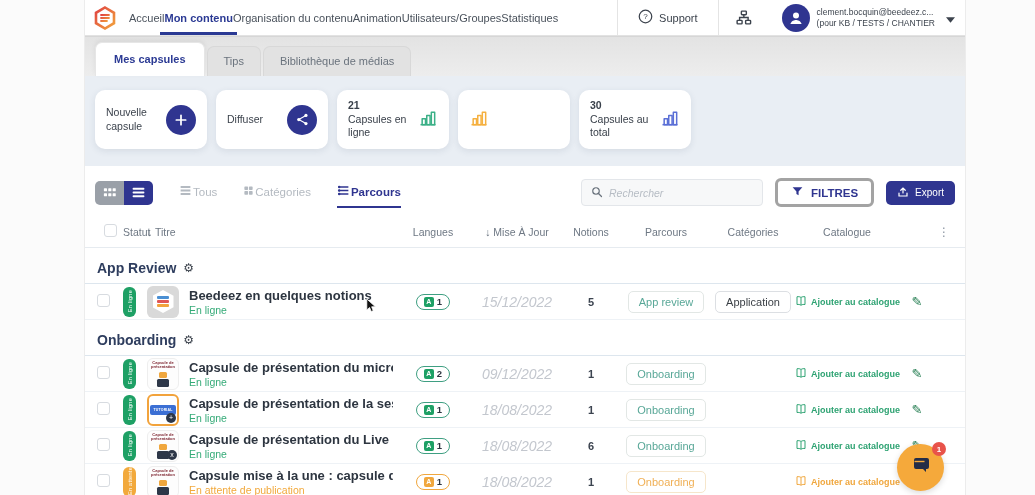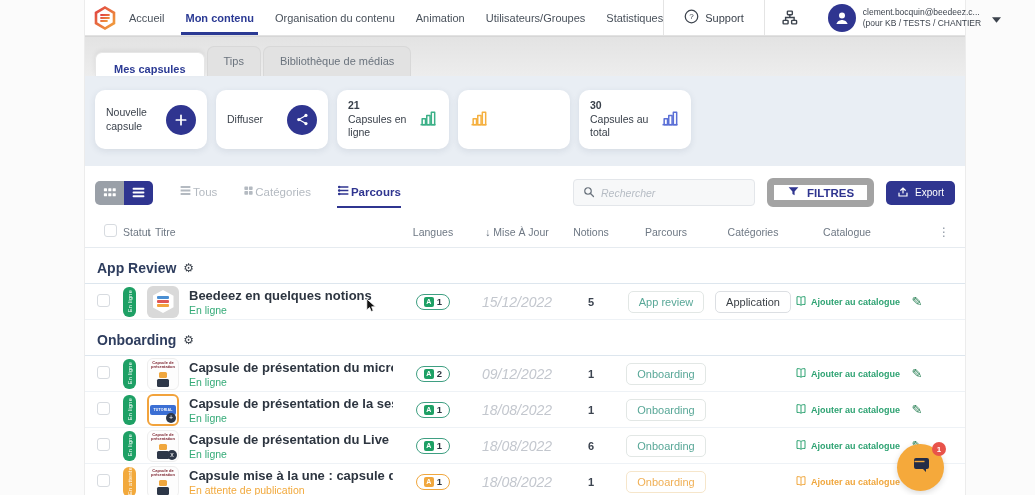--- a/index.html
+++ b/index.html
@@ -5,37 +5,37 @@
   * { margin:0; padding:0; box-sizing:border-box; }
   html,body { width:1035px; height:495px; }
   body { font-family:"Liberation Sans","DejaVu Sans",sans-serif; background:#fbfbfb; overflow:hidden; }
   .canvas { position:relative; width:1035px; height:495px; overflow:hidden; }
   .app { position:relative; margin-left:85px; width:880px; height:100%; background:#fff;
          box-shadow:-1px 0 0 #ececec, 1px 0 0 #ececec; }
 
   
   .topnav { height:36px; display:flex; align-items:center; background:#fff; border-bottom:1px solid #e2e2e2; padding-left:8px; }
   .logo { width:24px; height:24px; margin-right:12px; cursor:pointer; }
-  .navitems { display:flex; align-items:center; gap:21px; height:100%; }
+  .navitems { display:flex; align-items:center; height:100%; }
   .navitem { position:relative; display:flex; align-items:center; height:100%; font-size:11px; color:#49515b; cursor:pointer; white-space:nowrap; }
   .navitem.active { color:#2b3a94; font-weight:bold; }
   .navitem.active::after { content:""; position:absolute; left:-4px; right:-4px; bottom:0; height:3px; background:#2b3a94; }
   .nav-right { margin-left:auto; display:flex; align-items:center; height:100%; }
   .vdiv { width:1px; height:100%; background:#e4e4e4; }
   .support { display:flex; align-items:center; gap:6px; border:none; background:none; padding:0 20px; font-size:11px; color:#3c434d; cursor:pointer; height:100%; }
   .orgbtn { border:none; background:none; padding:0 16px; cursor:pointer; height:100%; display:flex; align-items:center; }
   .userchip { display:flex; align-items:center; gap:7px; padding:0 10px 0 14px; cursor:pointer; height:100%; }
   .avatar { width:28px; height:28px; border-radius:50%; background:#2f3590; display:flex; align-items:center; justify-content:center; flex:none; }
   .usertext { font-size:8.5px; color:#3c434d; line-height:1.25; white-space:nowrap; }
   .caret { margin-left:4px; }
 
   
   .tabstrip { height:40px; background:linear-gradient(#e3e3e3,#ededed); display:flex; align-items:flex-end; padding-left:10px; border-top:1px solid #d6d6d6; }
   .tab { font-size:11px; padding:8px 16px 9px; border-radius:7px 7px 0 0; background:#e2e2e2; color:#6a737d; cursor:pointer; border:1px solid #d8d8d8; border-bottom:none; margin-right:2px; white-space:nowrap; }
-  .tab.active { background:#fff; color:#2b3a94; font-weight:bold; padding:10px 18px 1px; box-shadow:0 -2px 5px rgba(0,0,0,.06); border-color:#e6e6e6; }
+  .tab.active { background:#fff; color:#2b3a94; font-weight:bold; padding:10px 18px 11px; box-shadow:0 -2px 5px rgba(0,0,0,.06); border-color:#e6e6e6; }
 
   
   .cards { background:#e9eef4; padding:14px 10px 17px; display:flex; gap:9px; }
   .card { background:#fff; border-radius:10px; box-shadow:0 2px 7px rgba(40,60,90,.10); width:112px; height:59px; padding:9px 11px; display:flex; align-items:center; justify-content:space-between; cursor:pointer; }
   .card .lbl { font-size:10.5px; color:#3c434d; line-height:1.25; }
   .card .circle { width:30px; height:30px; border-radius:50%; background:#2f3590; display:flex; align-items:center; justify-content:center; flex:none; }
   .card .statcol { display:flex; flex-direction:column; font-size:10.5px; color:#39404a; line-height:1.3; }
   .card .statval { font-weight:bold; }
 
   
@@ -44,21 +44,21 @@
   .vbtn { width:29px; height:24px; border:none; display:flex; align-items:center; justify-content:center; cursor:pointer; }
   .vbtn.grid { background:#9aa0a8; border-radius:5px 0 0 5px; }
   .vbtn.list { background:#2f3590; border-radius:0 5px 5px 0; }
   .filtertabs { display:flex; align-items:center; gap:26px; margin-left:14px; }
   .ftab { position:relative; display:flex; align-items:center; gap:1px; font-size:11.5px; color:#b4bac1; cursor:pointer; padding-bottom:2px; white-space:nowrap; }
   .ftab.active { color:#2f3590; font-weight:bold; }
   .ftab.active::after { content:""; position:absolute; left:0; right:0; bottom:-7px; height:2px; background:#2f3590; }
   .search { margin-left:auto; display:flex; align-items:center; gap:6px; width:182px; height:27px; background:#f7f8f9; border:1px solid #e3e6ea; border-radius:4px; padding:0 9px; }
   .search input { border:none; background:transparent; outline:none; font-size:10.5px; font-style:italic; color:#6a737d; width:100%; font-family:inherit; }
   .search input::placeholder { color:#b6bcc4; }
-  .btn-filtres { display:flex; align-items:center; gap:7px; height:29px; padding:0 13px; background:#fff; border:7px solid #a3a3a3; border-radius:6px; color:#2f3590; font-size:11.5px; font-weight:bold; cursor:pointer; font-family:inherit; }
+  .btn-filtres { display:flex; align-items:center; gap:7px; height:29px; padding:0 13px; background:#fff; border:3px solid #a3a3a3; border-radius:6px; color:#2f3590; font-size:11.5px; font-weight:bold; cursor:pointer; font-family:inherit; }
   .btn-export { display:flex; align-items:center; gap:6px; height:24px; padding:0 11px; background:#2f3590; border:none; border-radius:5px; color:#fff; font-size:10px; cursor:pointer; font-family:inherit; }
 
   
   .thead, .trow { display:grid; grid-template-columns:26px 24px 246px 80px 88px 60px 90px 84px 104px 36px 18px; align-items:center; padding:0 12px; }
   .thead { height:32px; border-bottom:1px solid #e6ebf0; font-size:10.5px; color:#6e7884; }
   .thead .hc { text-align:center; white-space:nowrap; overflow:visible; }
   .thead .hl { text-align:left; }
   .cb { width:13px; height:13px; border:1.5px solid #d7dbe0; border-radius:3px; background:#fff; display:inline-block; cursor:pointer; }
   .ghead { display:flex; align-items:center; gap:7px; padding:12px 12px 7px; font-size:14px; font-weight:bold; color:#2e3d5e; border-bottom:1px solid #dde6ee; }
   .gear { font-size:12px; color:#3c434d; cursor:pointer; }

